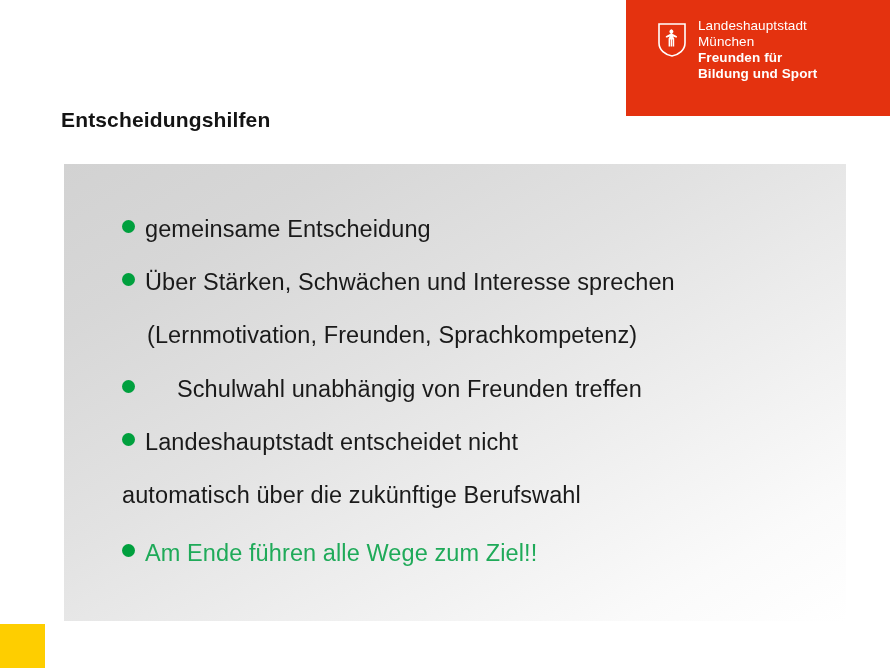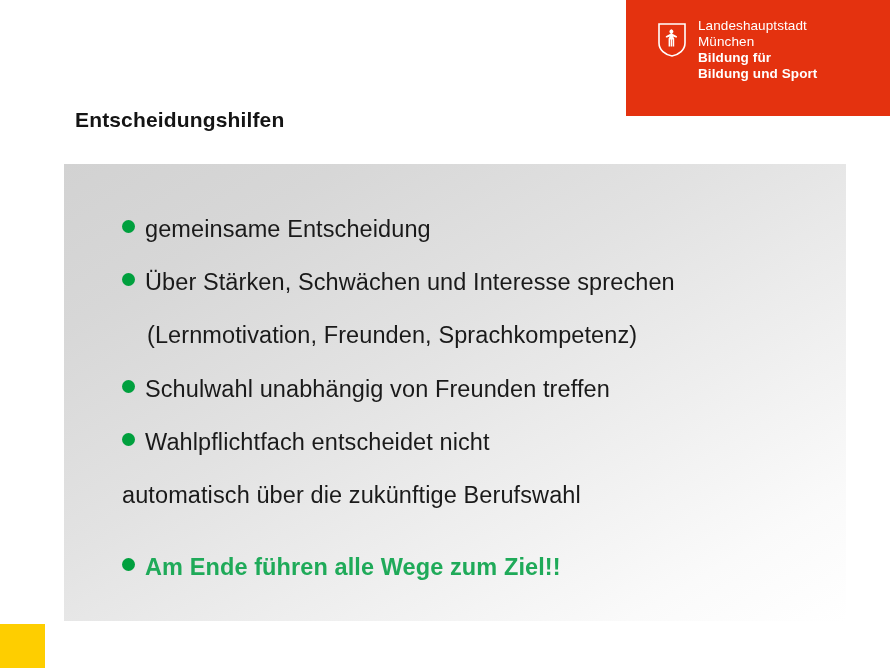--- a/index.html
+++ b/index.html
@@ -55,21 +55,21 @@
   .brand-line {
     font-size: 13.5px;
     white-space: nowrap;
   }
   .brand-line.regular { font-weight: 400; }
   .brand-line.bold    { font-weight: 700; }
 
   
   .slide-title {
     position: absolute;
-    left: 75px;
+    left: 61px;
     top: 94px;
     font-size: 21px;
     font-weight: 700;
     color: #141414;
     letter-spacing: 0.15px;
     white-space: nowrap;
   }
 
   
   .content-panel {
@@ -112,24 +112,24 @@
     top: -4px;
   }
 
   .line-text { display: inline-block; }
   .line.accent .line-text { color: #1faa59; }
 
   
   .line-1 { left: 58px;  top: 52px;  }
   .line-2 { left: 58px;  top: 105px; }
   .line-3 { left: 83px;  top: 158px; }
-  .line-4 { left: 58px;  top: 212px; }
+  .line-4 { left: 58px;  top: 212px; gap: 32px; }
   .line-5 { left: 58px;  top: 265px; }
   .line-6 { left: 58px;  top: 318px; align-items: flex-end; }
-  .line-7 { left: 58px;  top: 390px; font-weight: bold; }
+  .line-7 { left: 58px;  top: 376px; }
 
   
   .corner-accent {
     position: absolute;
     left: 0;
     top: 624px;
     width: 45px;
     height: 44px;
     background: #fece00;
   }
@@ -144,21 +144,21 @@
       <svg viewBox="0 0 28 34" xmlns="http://www.w3.org/2000/svg" aria-hidden="true">
         <path d="M1 1 H27 V20 C27 27 21 31.5 14 33 C7 31.5 1 27 1 20 Z" fill="#e4320f" stroke="#ffffff" stroke-width="1.6"></path>
         <g fill="#ffffff">
           <path d="M14 6.2 c-1.5 0-2.6 1-2.6 2.3 0 1.1 .7 1.8 1.5 2.1 l-4.6 2.4 c-.5 .3-.7 .8-.5 1.2 .2 .4 .8 .5 1.3 .3 l2.6-1.1 -1.1 2.1 v8.0 h1.4 v-7.1 h.6 v7.1 h1.6 v-7.1 h.6 v7.1 h1.4 v-8.0 l-1.1-2.1 2.6 1.1 c.5 .2 1.1 .1 1.3-.3 .2-.4 0-.9-.5-1.2 l-4.6-2.4 c.8-.3 1.5-1 1.5-2.1 0-1.3-1.1-2.3-2.6-2.3 z"></path>
         </g>
       </svg>
     </span>
     <div class="brand-text">
       <div class="brand-line regular">Landeshauptstadt</div>
       <div class="brand-line regular">München</div>
-      <div class="brand-line bold">Bildung für</div>
+      <div class="brand-line bold">Freunden für</div>
       <div class="brand-line bold">Bildung und Sport</div>
     </div>
   </div>
 
   <h1 class="slide-title">Entscheidungshilfen</h1>
 
   <div class="content-panel">
     <ul class="bullet-list">
 
       <li class="line line-1">
@@ -175,21 +175,21 @@
         <span class="line-text">(Lernmotivation, Freunden, Sprachkompetenz)</span>
       </li>
 
       <li class="line line-4">
         <span class="bullet-dot"></span>
         <span class="line-text">Schulwahl unabhängig von Freunden treffen</span>
       </li>
 
       <li class="line line-5">
         <span class="bullet-dot"></span>
-        <span class="line-text">Wahlpflichtfach entscheidet nicht</span>
+        <span class="line-text">Landeshauptstadt entscheidet nicht</span>
       </li>
 
       <li class="line line-6">
         <span class="line-text">automatisch über die zukünftige Berufswahl</span>
       </li>
 
       <li class="line line-7 accent">
         <span class="bullet-dot"></span>
         <span class="line-text">Am Ende führen alle Wege zum Ziel!!</span>
       </li>

